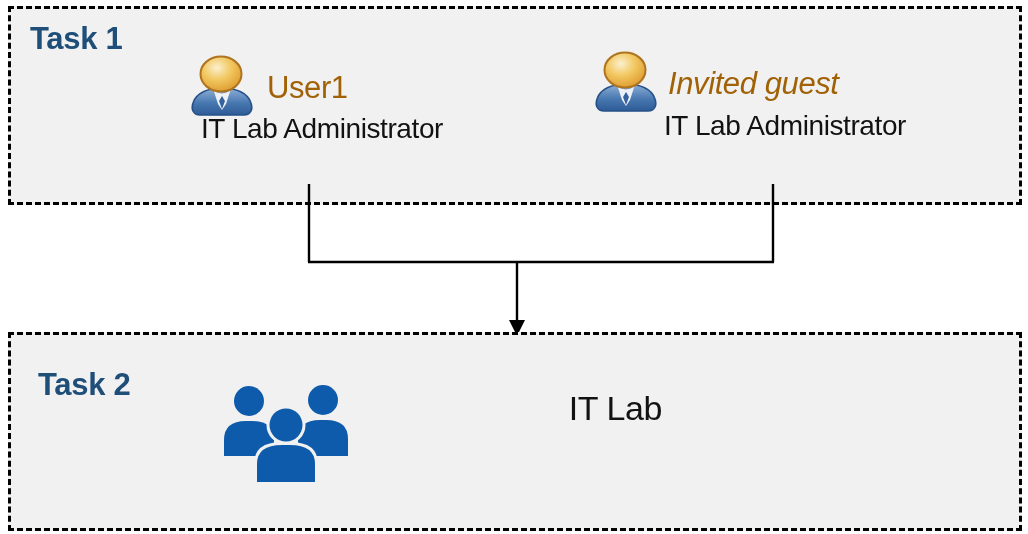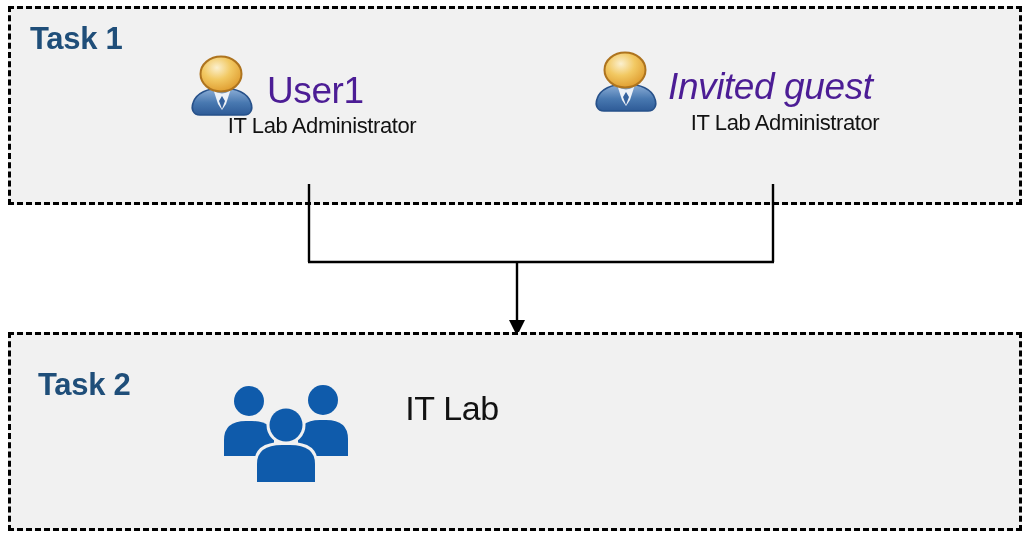--- a/index.html
+++ b/index.html
@@ -16,38 +16,38 @@
   .task-label {
     position:absolute; font-size:31px; font-weight:bold; color:#1F4E79;
     letter-spacing:-0.3px; white-space:nowrap;
   }
   .t1 .task-label { left:19px; top:12px; }
   .t2 .task-label { left:27px; top:32px; }
   .person-icon { position:absolute; }
   .p1 .person-icon { left:177px; top:46px; }
   .p2 .person-icon { left:581px; top:42px; }
   .person-name {
-    position:absolute; font-size:37px; letter-spacing:-0.4px; white-space:nowrap;
-    color:#4c1d95;
+    position:absolute; font-size:31px; letter-spacing:-0.4px; white-space:nowrap;
+    color:#a16207;
   }
   .p1 .person-name { left:256px; top:61px; }
   .p2 .person-name { left:657px; top:57px;font-style:italic; }
   .person-role {
-    position:absolute; width:420px; text-align:center; font-size:22px;
+    position:absolute; width:420px; text-align:center; font-size:28px;
     letter-spacing:-0.4px; white-space:nowrap; color:#121212;
   }
   .p1 .person-role { left:101px; top:104px; }
   .p2 .person-role { left:564px; top:101px; }
   .connector {
     position:absolute; left:0; top:0; width:1028px; height:534px;
     pointer-events:none;
   }
   .group-icon { position:absolute; left:209px; top:49px; }
   .group-name {
-    position:absolute; left:231px; top:51px; width:420px; text-align:center;
+    position:absolute; left:231px; top:51px; width:420px; text-align:right;
     font-size:34px; line-height:45px; letter-spacing:-0.4px; color:#121212;
   }
 </style>
 </head>
 <body>
 
 <div class="canvas">
 
   <div class="task-box t1">
     <div class="task-label">Task 1</div>

